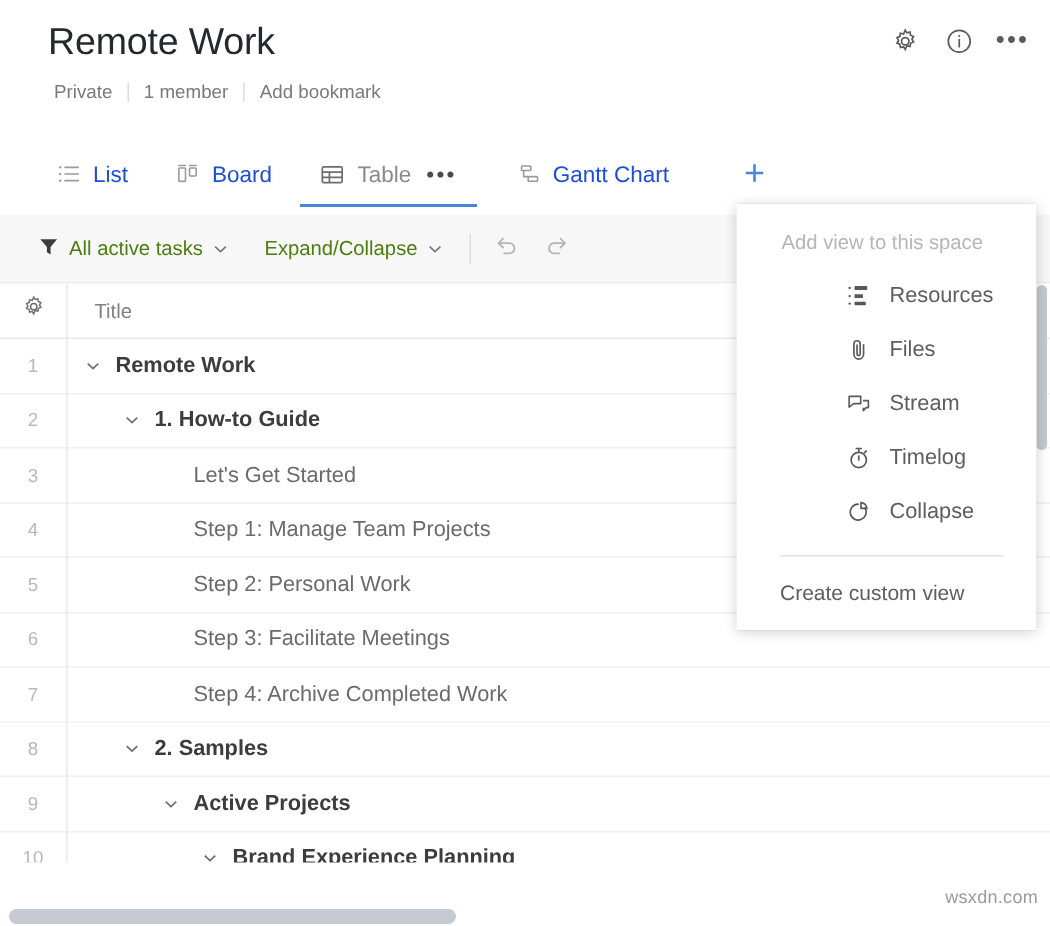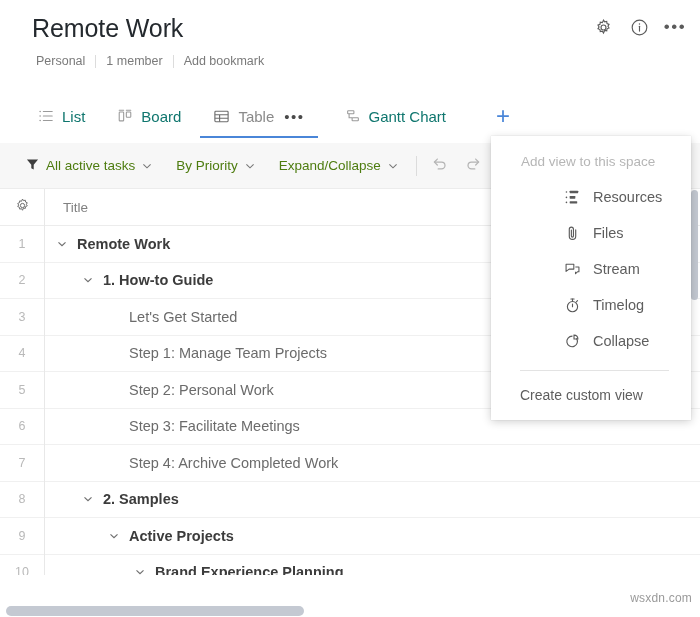--- a/index.html
+++ b/index.html
@@ -73,21 +73,21 @@
     position: absolute;
     left: 22px; top: 0;
     display: flex; align-items: center;
     height: 44px;
   }
   .tab {
     display: flex; align-items: center; gap: 8px;
     height: 44px;
     padding: 0 16px;
     font-size: 15px;
-    color: #0f766e;
+    color: #1d4ed8;
     cursor: pointer;
     position: relative;
   }
   .tab .tab-ic { display: flex; align-items: center; color: #9a9a9a; }
   .tab.active { color: #8a8a8a; }
   .tab.active .tab-ic { color: #6d6d6d; }
   .tab.active .underline {
     position: absolute;
     left: 3px; right: 3px; bottom: 0;
     height: 2.5px;
@@ -293,21 +293,21 @@
       <svg width="7" height="12" viewBox="0 0 7 12" fill="none" stroke="#ffffff" stroke-width="1.4">
         <path d="M5.5 1 L1.5 6 L5.5 11"></path>
       </svg>
     </span>
   </div>
 
   <div class="header">
     <div class="title">Remote Work</div>
 
     <div class="meta">
-      <span class="m-item">Personal</span>
+      <span class="m-item">Private</span>
       <span class="m-sep"></span>
       <span class="m-item">1 member</span>
       <span class="m-sep"></span>
       <span class="m-item">Add bookmark</span>
     </div>
 
     <div class="head-actions">
       <span class="ic">
         <svg width="19" height="19" viewBox="0 0 20 20" fill="none" stroke="#5b5b5b" stroke-width="1.2">
           <circle cx="10" cy="10" r="2.6"></circle>
@@ -385,28 +385,20 @@
         </svg>
       </span>
       <span>All active tasks</span>
       <span class="tb-caret">
         <svg width="10" height="10" viewBox="0 0 10 10" fill="none" stroke="#767676" stroke-width="1.1">
             <path d="M1.4 3.4L5 6.8 8.6 3.4"></path>
           </svg>
       </span>
     </div>
 
-    <div class="tb-item">
-      <span>By Priority</span>
-      <span class="tb-caret">
-        <svg width="10" height="10" viewBox="0 0 10 10" fill="none" stroke="#767676" stroke-width="1.1">
-            <path d="M1.4 3.4L5 6.8 8.6 3.4"></path>
-          </svg>
-      </span>
-    </div>
 
     <div class="tb-item">
       <span>Expand/Collapse</span>
       <span class="tb-caret">
         <svg width="10" height="10" viewBox="0 0 10 10" fill="none" stroke="#767676" stroke-width="1.1">
             <path d="M1.4 3.4L5 6.8 8.6 3.4"></path>
           </svg>
       </span>
     </div>
 

